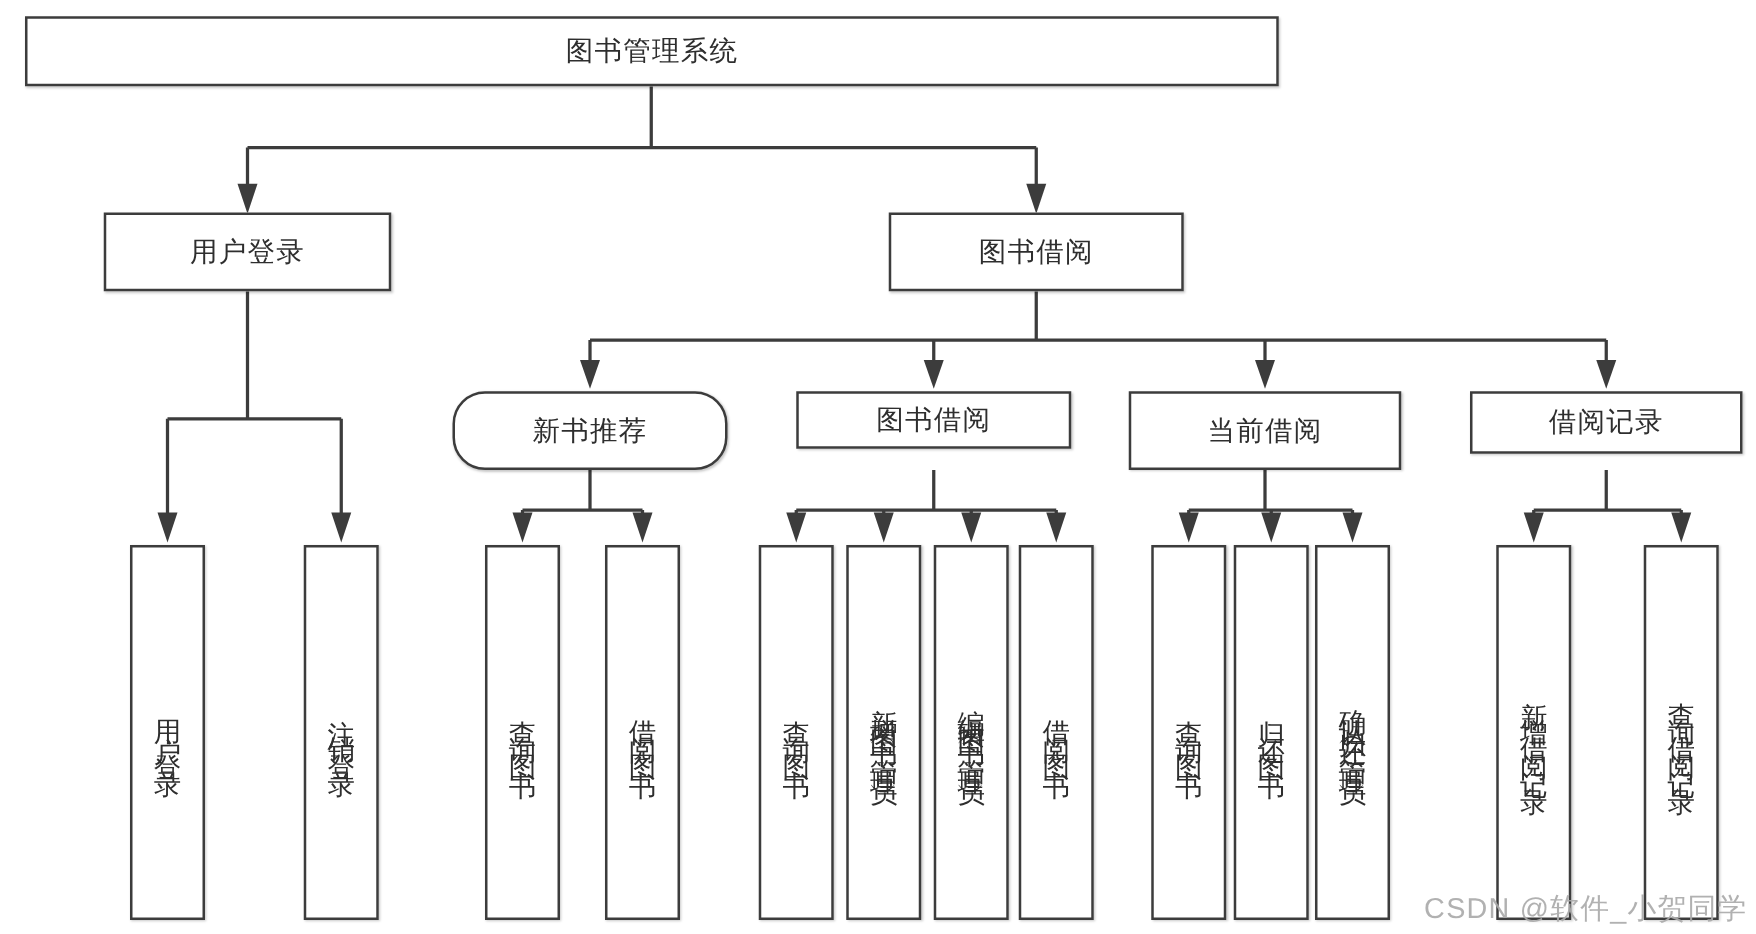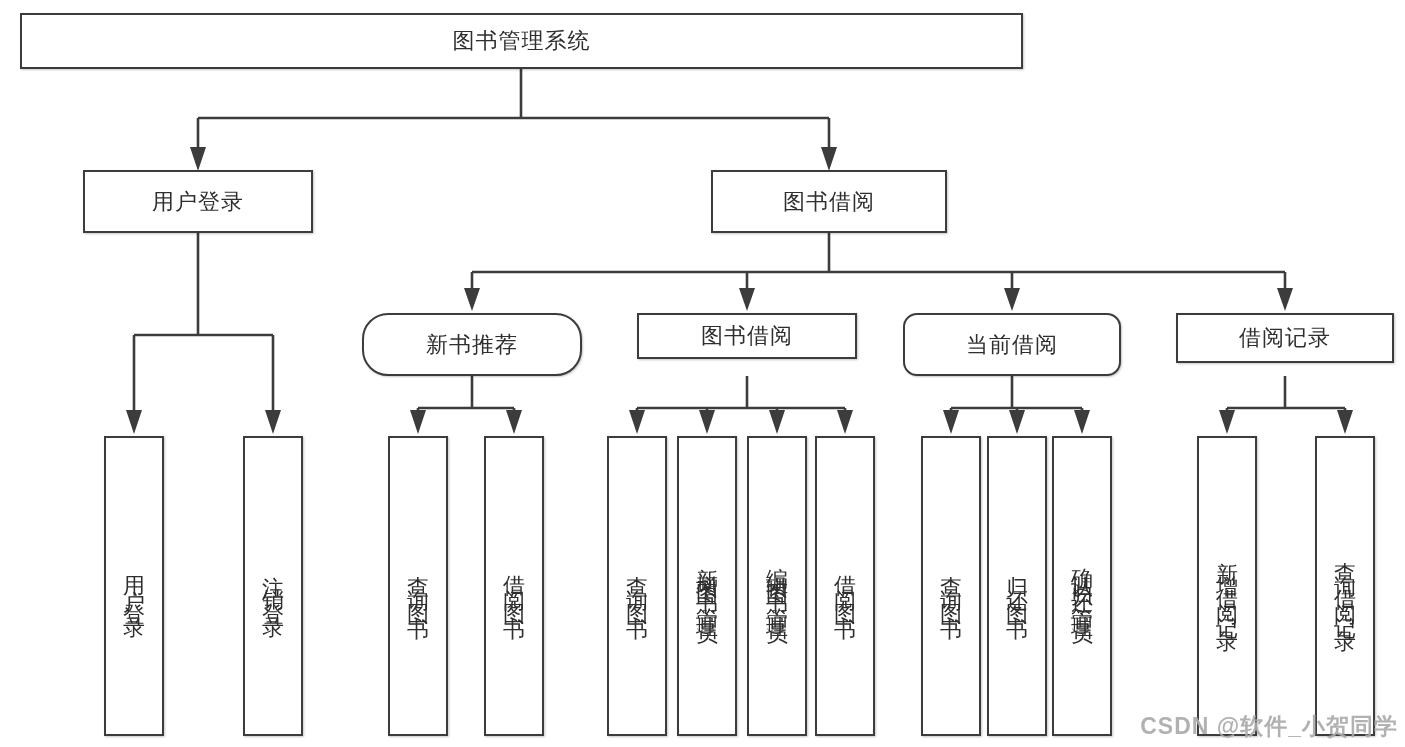--- a/index.html
+++ b/index.html
@@ -62,21 +62,20 @@
   .sp-narrow { letter-spacing: 8px; }
   #watermark {
     position: absolute;
     right: 7px;
     top: 711px;
     font-size: 23px;
     color: rgba(170,170,170,0.92);
     z-index: 3;
     letter-spacing: 1px;
     white-space: nowrap;
-    font-weight: bold;
   }
   svg line, svg path {
     stroke: #3c3c3c;
     stroke-width: 2.6;
     fill: none;
   }
   svg polygon {
     fill: #3c3c3c;
     stroke: none;
   }
@@ -146,21 +145,21 @@
   <div class="node" style="left:711px; top:170px; width:236px; height:63px;">
     <span>图书借阅</span>
   </div>
 
   <div class="node" style="left:362px; top:313px; width:220px; height:63px;border-radius:26px;">
     <span>新书推荐</span>
   </div>
   <div class="node" style="left:637px; top:313px; width:220px; height:46px;">
     <span>图书借阅</span>
   </div>
-  <div class="node" style="left:903px; top:313px; width:218px; height:63px;border-radius:14px;">
+  <div class="node" style="left:903px; top:313px; width:218px; height:63px;">
     <span>当前借阅</span>
   </div>
   <div class="node" style="left:1176px; top:313px; width:218px; height:50px;">
     <span>借阅记录</span>
   </div>
 
   <div class="leaf" style="left:104px;">
     <span class="vtext sp-wide">用户登录</span>
   </div>
   <div class="leaf" style="left:243px;">

